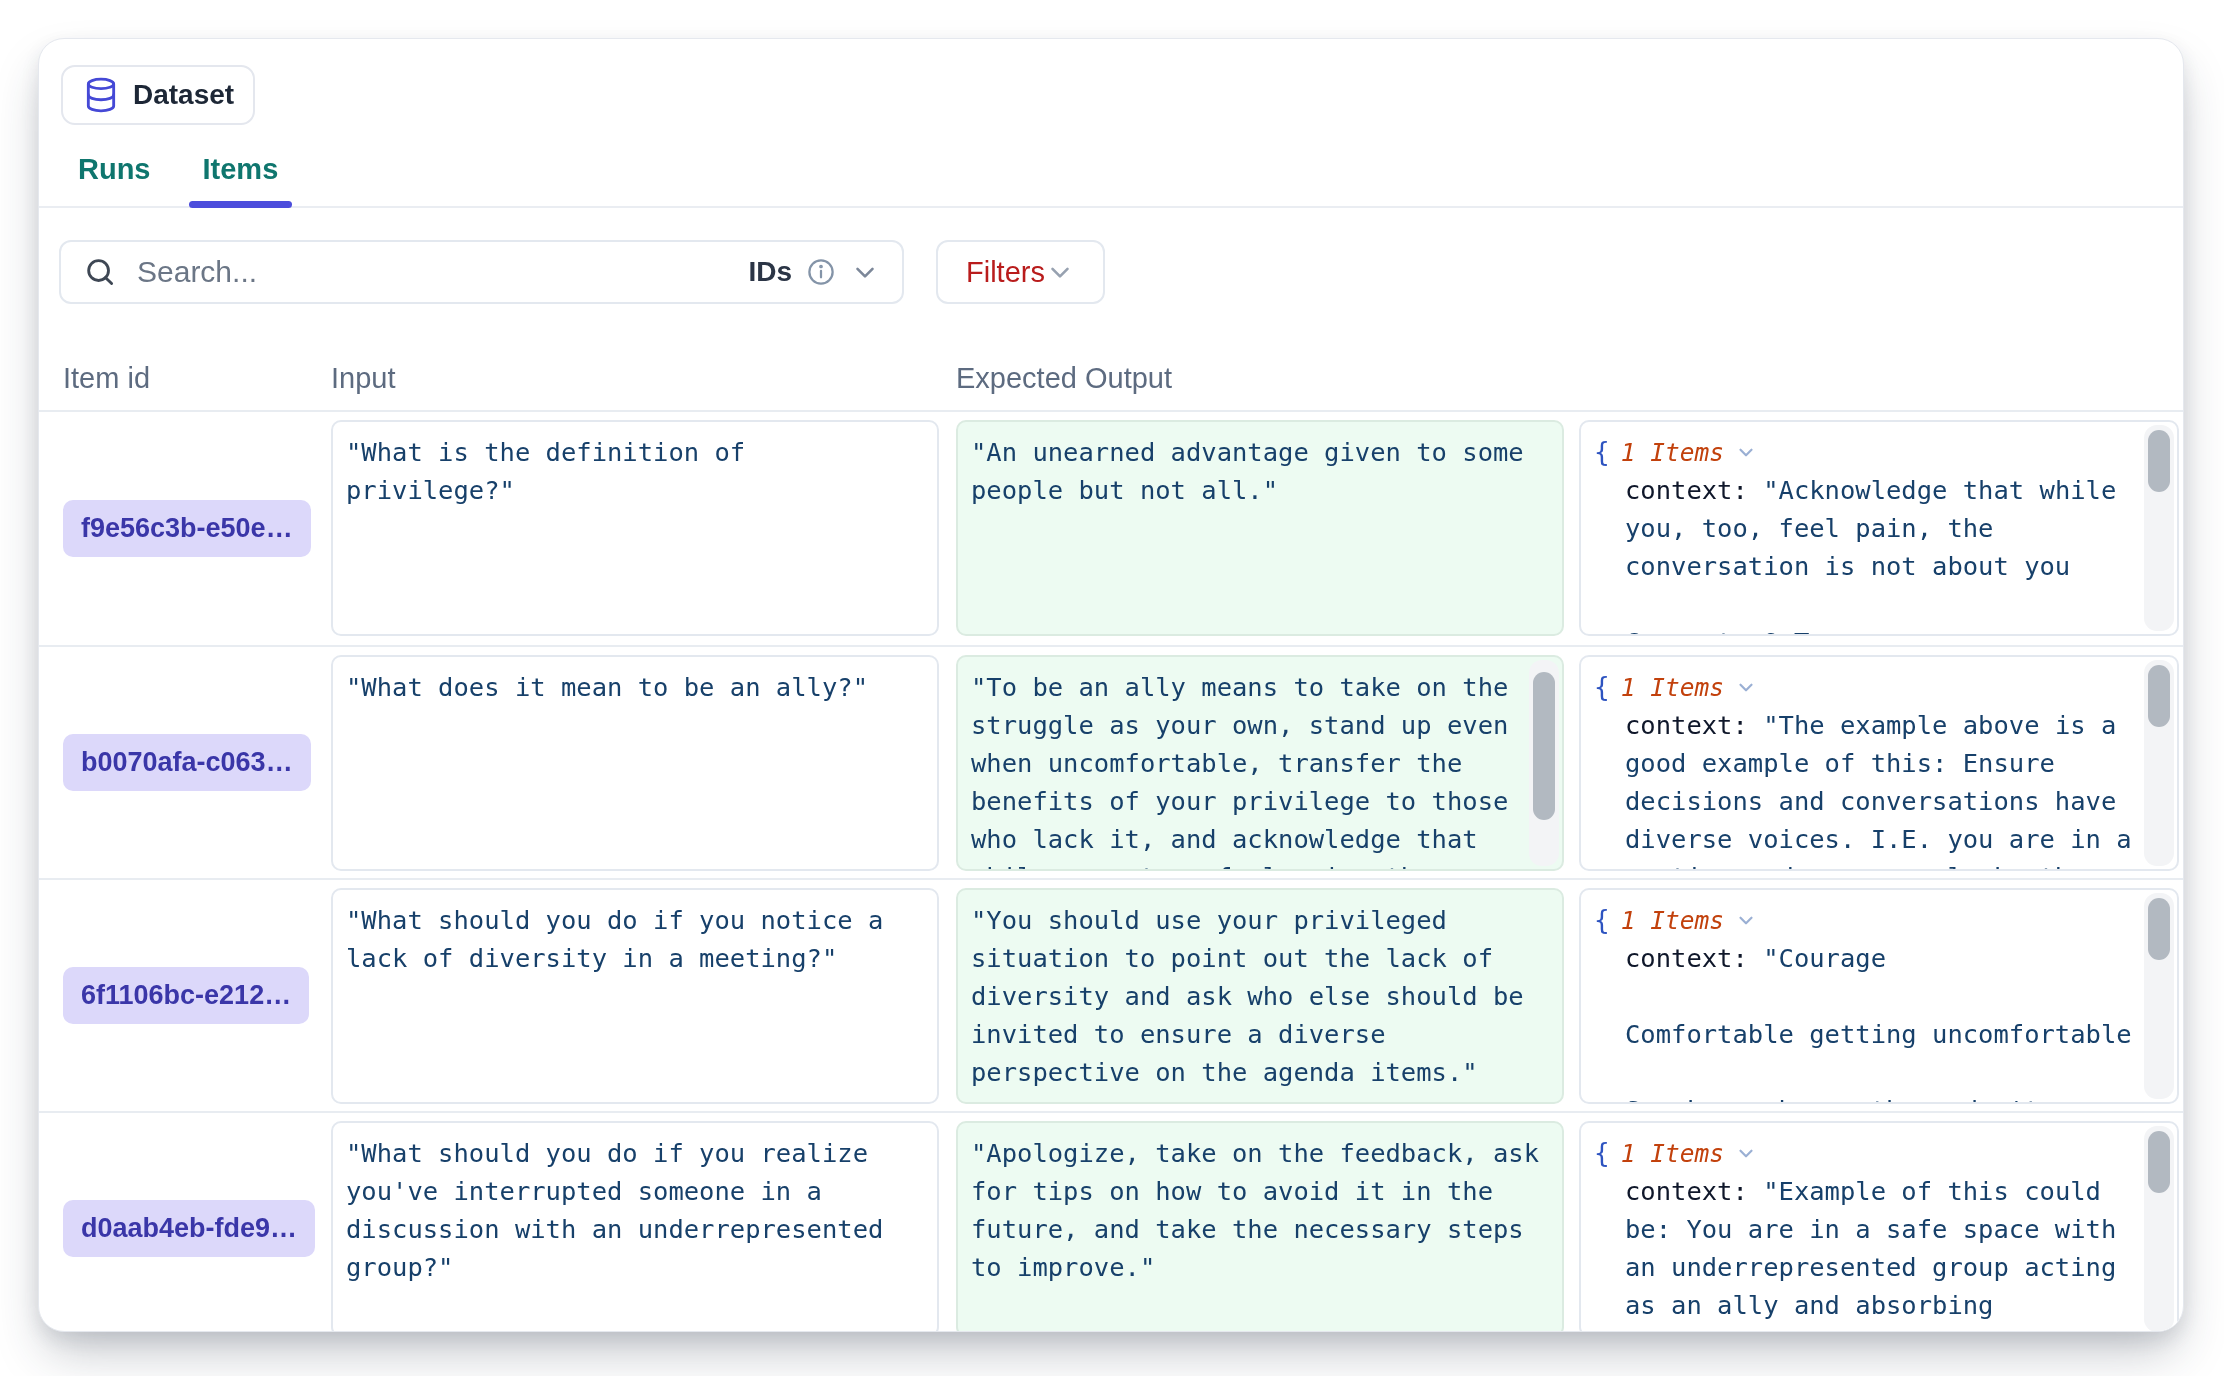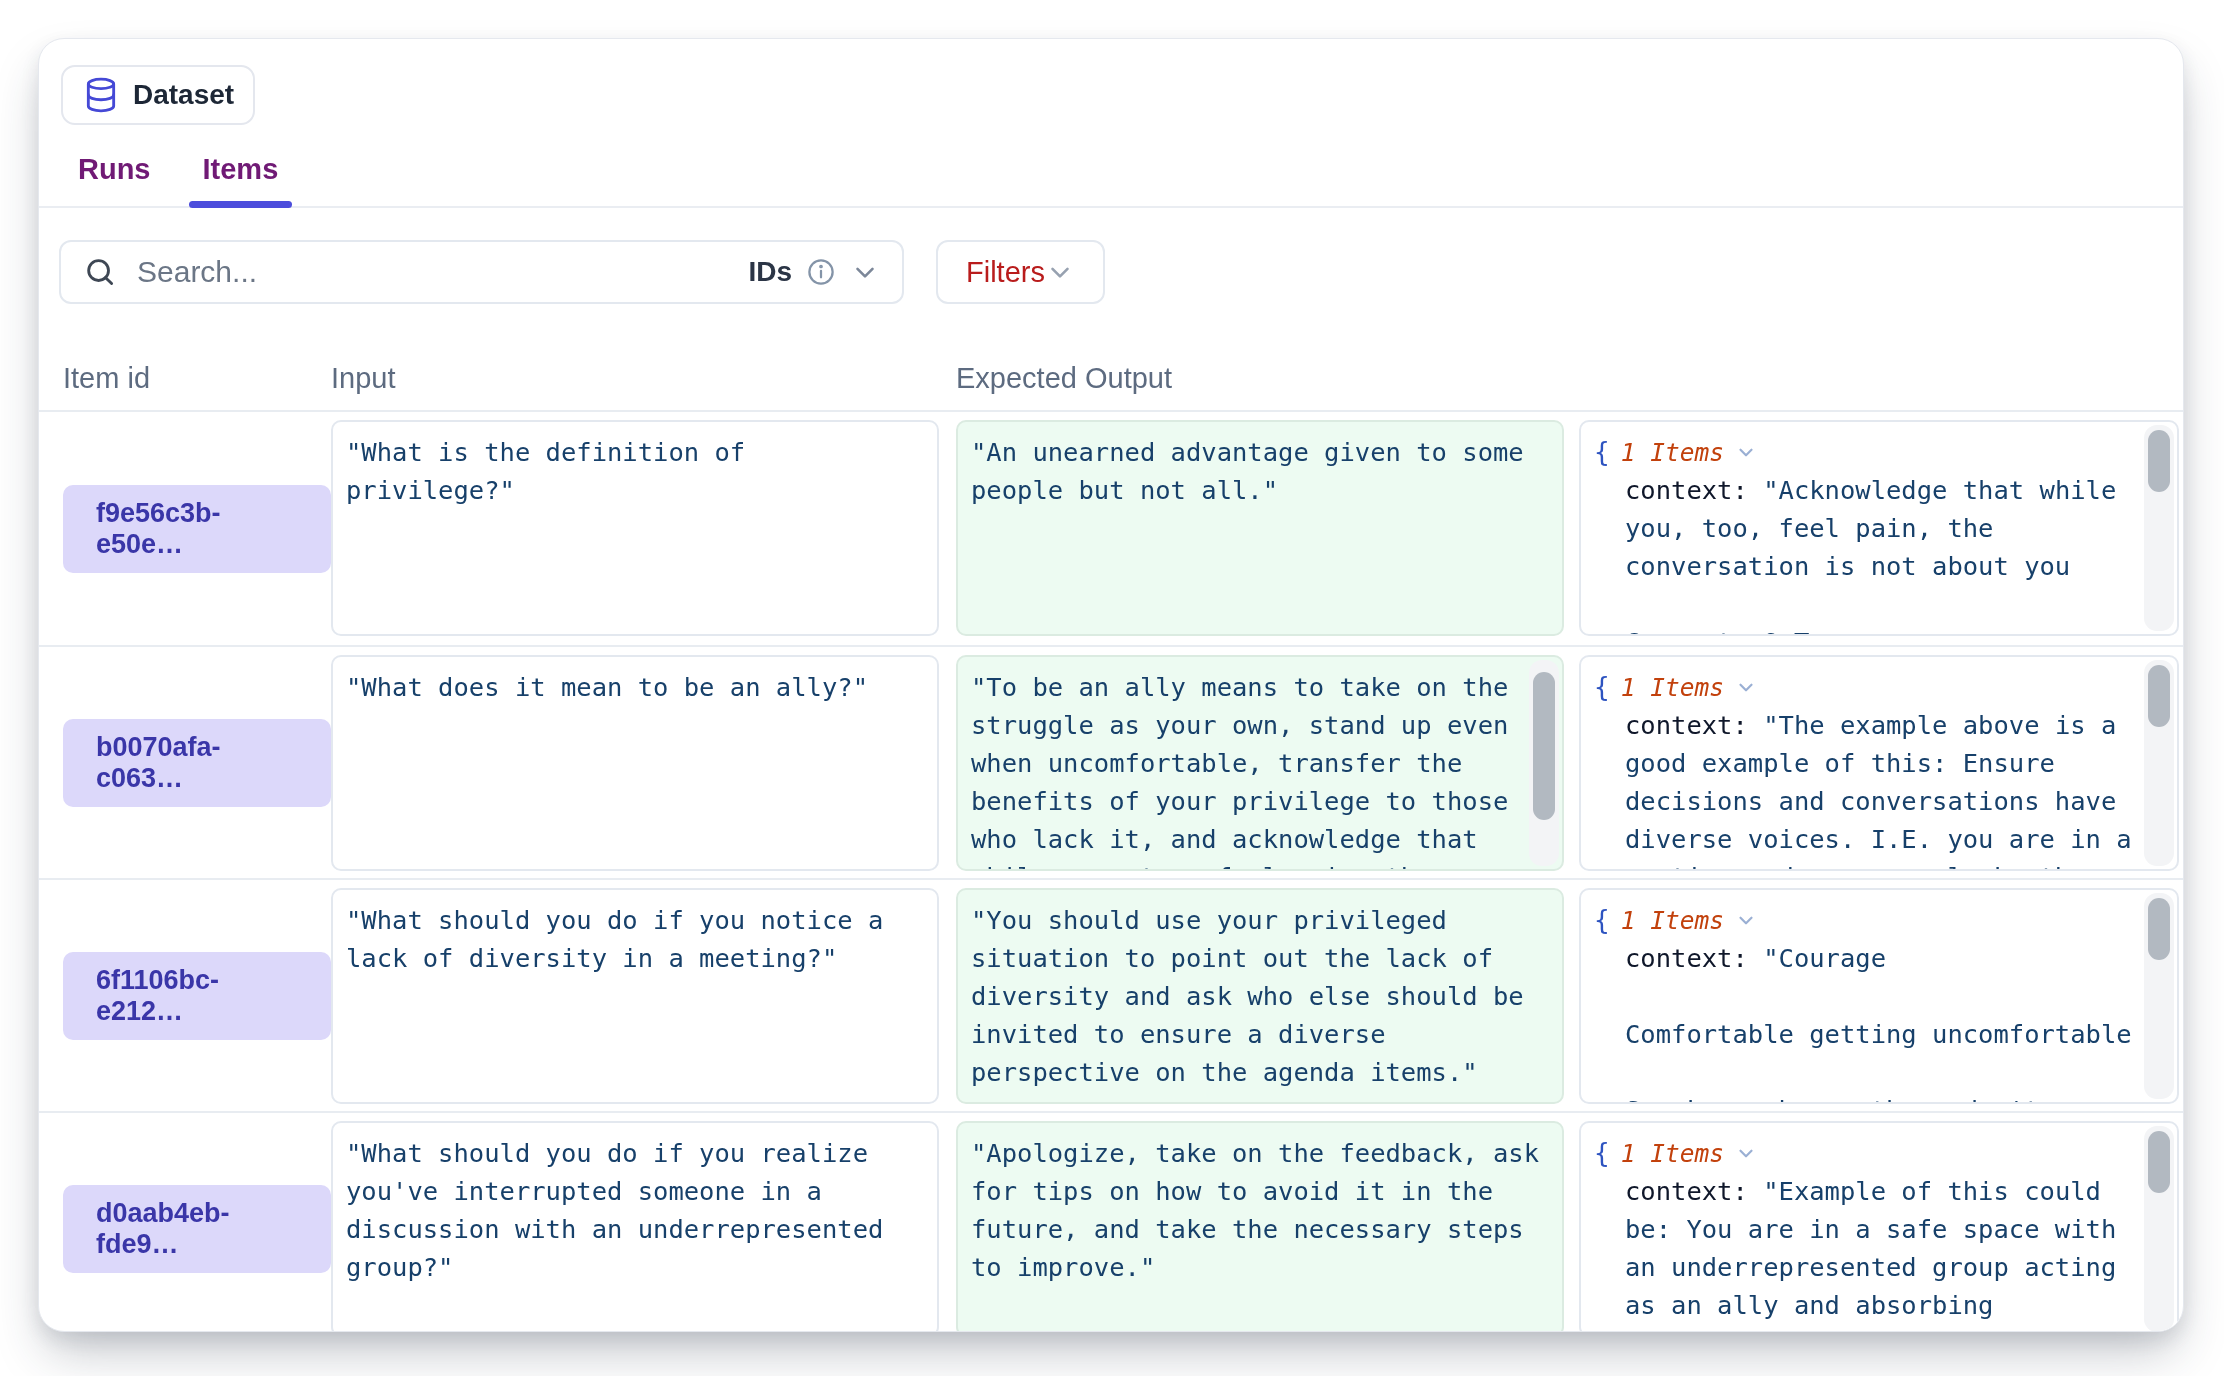--- a/index.html
+++ b/index.html
@@ -8,42 +8,42 @@
     border:1px solid #e5e8ee;border-radius:26px;overflow:hidden;box-sizing:border-box;
     box-shadow:0 26px 50px -8px rgba(35,45,65,.28),0 8px 18px rgba(35,45,65,.10);}
   
   .card-header{padding:26px 0 0 22px;display:flex;align-items:center;gap:24px;}
   .dataset-badge{display:inline-flex;align-items:center;gap:13px;padding:9px 19px;
     border:2px solid #e4e7ee;border-radius:14px;background:#fff;}
   .dataset-badge .label{font-size:28px;font-weight:700;color:#1d2736;}
   .page-title{font-size:37px;font-weight:700;color:#313b4b;letter-spacing:-.3px;}
   
   .tabs{margin-top:26px;padding-left:37px;border-bottom:2px solid #eaedf2;display:flex;gap:48px;}
-  .tab{position:relative;font-size:29px;font-weight:600;color:#701a75;padding:2px 2px 20px 2px;cursor:pointer;}
+  .tab{position:relative;font-size:29px;font-weight:600;color:#0f766e;padding:2px 2px 20px 2px;cursor:pointer;}
   .tab.active::after{content:"";position:absolute;left:-12px;right:-12px;bottom:-2px;height:7px;
     border-radius:5px;background:#4c4ddc;}
   
   .toolbar{margin-top:32px;padding-left:20px;display:flex;align-items:center;gap:32px;}
   .search-box{width:845px;height:64px;box-sizing:border-box;border:2px solid #e3e8ef;border-radius:12px;
     display:flex;align-items:center;padding:8px 22px;gap:18px;background:#fff;}
   .search-box input{flex:1;border:none;outline:none;font-size:30px;color:#3a4454;background:transparent;
     font-family:"Liberation Sans",sans-serif;}
   .search-box input::placeholder{color:#6b7686;}
   .ids-group{display:flex;align-items:center;gap:14px;}
   .ids-label{font-size:28px;font-weight:700;color:#2b3546;}
   .filters-btn{height:64px;box-sizing:border-box;border:2px solid #e3e8ef;border-radius:12px;background:#fff;
     display:flex;align-items:center;gap:0;padding:0 28px;font-size:29px;font-weight:400;color:#b91c1c;cursor:pointer;}
   
   .thead{margin-top:42px;height:64px;display:grid;grid-template-columns:268px 625px 623px 1fr;
     padding-left:24px;align-items:center;border-bottom:2px solid #e8ecf1;
     color:#5d6b80;font-size:29px;font-weight:500;}
   .row{display:grid;grid-template-columns:268px 625px 623px 1fr;padding-left:24px;height:233px;box-sizing:border-box;}
   .row + .row{border-top:2px solid #e8ecf1;}
   .id-cell{display:flex;align-items:center;}
-  .id-badge{display:inline-block;padding:13px 33px;border-radius:10px;background:#dcd8fa;
+  .id-badge{display:inline-block;padding:13px 18px;border-radius:10px;background:#dcd8fa;
     color:#3a36a8;font-size:27px;font-weight:700;cursor:pointer;}
   .box{margin-top:8px;width:608px;height:216px;box-sizing:border-box;border:2px solid #e3e8ef;
     border-radius:10px;background:#fff;padding:11px 13px;position:relative;overflow:hidden;}
   .box.green{background:#edfbf2;border-color:#dbebe1;}
   .box.meta{width:600px;}
   .code{display:block;font-family:"DejaVu Sans Mono",monospace;font-size:25.5px;line-height:38px;
     color:#17406a;white-space:pre-wrap;}
   .meta-header{display:flex;align-items:center;gap:11px;height:38px;
     font-family:"DejaVu Sans Mono",monospace;cursor:pointer;}
   .brace{color:#2d53c0;font-size:26px;}

